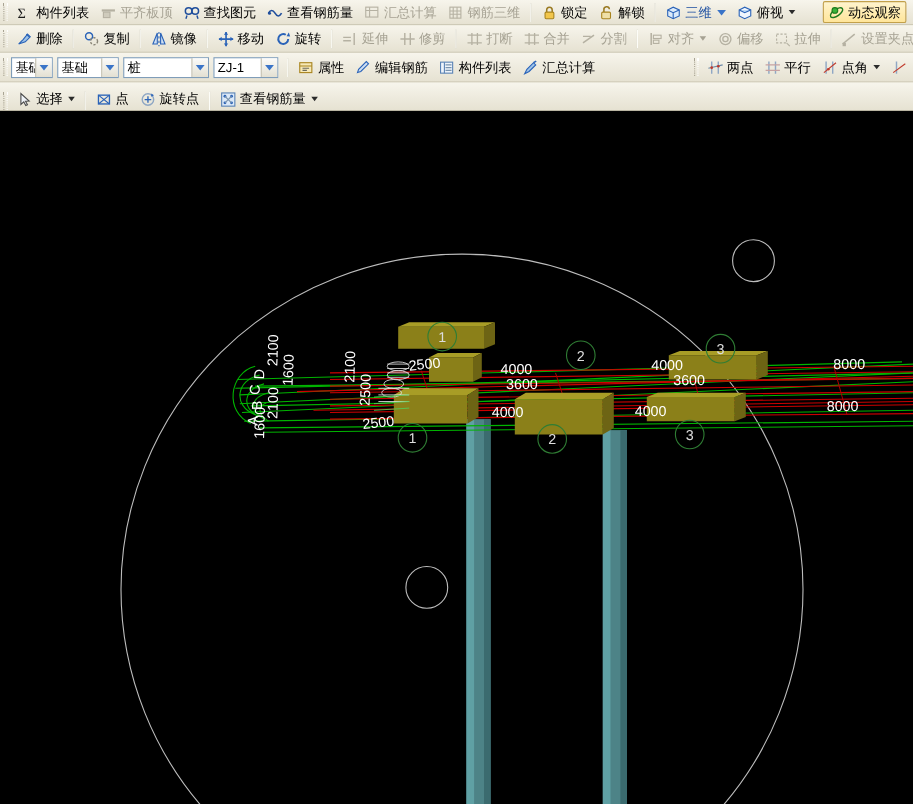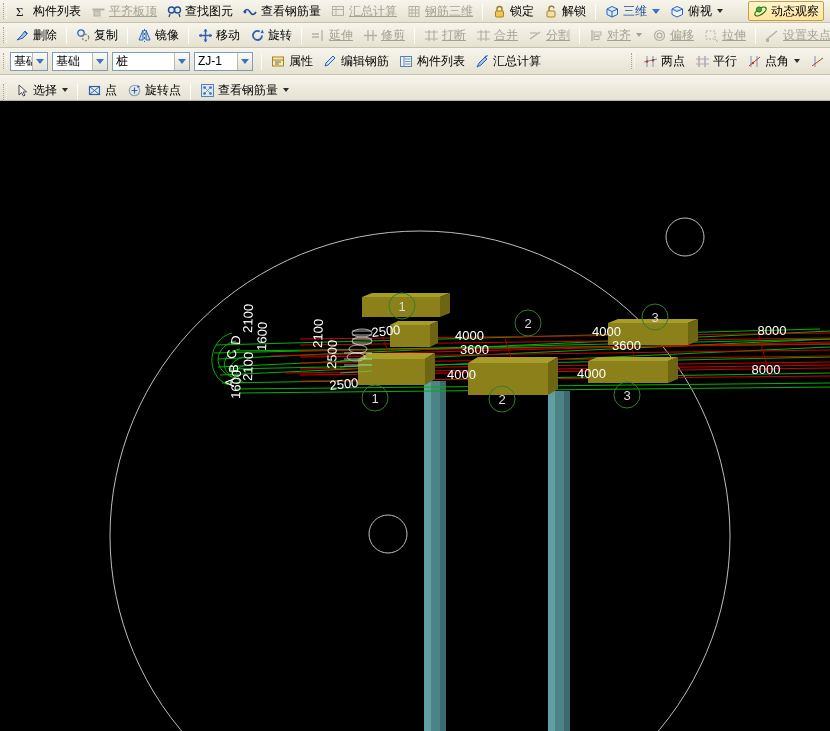--- a/index.html
+++ b/index.html
@@ -57,21 +57,21 @@
     gap: 3px;
     height: 20px;
     padding: 0 4px;
     font-size: 12px;
     color: #000;
     cursor: default;
     border: 1px solid transparent;
     border-radius: 2px;
     flex: 0 0 auto;
   }
-  .tbtn.disabled { color: #a6a293; text-decoration: underline; }
+  .tbtn.disabled { color: #a6a293; }
   .tbtn.active {
     border: 1px solid #c2a04a;
     background: linear-gradient(to bottom,#fff4cd,#ffe59a);
     margin-left: 20px;
   }
   .tbtn .lbl { line-height: 1; font-size: 12px; }
   .caret {
     display: inline-block;
     width: 0; height: 0;
     border-left: 3px solid transparent;

